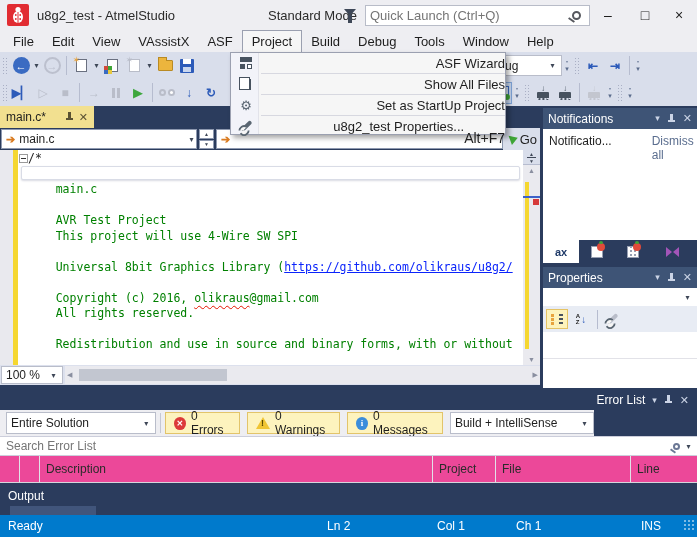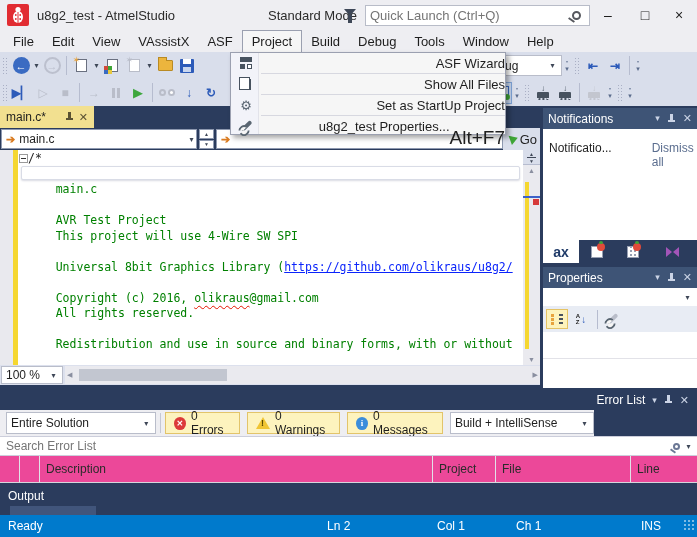--- a/index.html
+++ b/index.html
@@ -79,21 +79,21 @@
   .device-ic::after{content:"";position:absolute;right:-2px;bottom:-2px;width:6px;height:6px;border-radius:50%;background:#3FA536;}
 
   
   .project-menu{position:absolute;left:230px;top:52px;width:276px;height:83px;background:#F6F6F6;
                 border:1px solid #9BA0B0;box-shadow:3px 3px 5px rgba(0,0,0,.35);z-index:100;}
   .pm-iconcol{position:absolute;left:0;top:0;bottom:0;width:28px;background:#F2F3F9;border-right:1px solid #E2E3EA;}
   .pm-items{position:absolute;left:0;top:0;right:0;}
   .pm-item{display:flex;align-items:center;height:20px;position:relative;text-align:right;}
   .pm-icon{width:30px;display:flex;align-items:center;justify-content:center;flex:0 0 auto;}
   .pm-label{flex:1;font-size:13px;color:#1E1E1E;padding-left:6px;}
-  .pm-shortcut{font-size:19px;color:#1E1E1E;padding-right:0;margin-top:24px;}
+  .pm-shortcut{font-size:14px;color:#1E1E1E;padding-right:0;margin-top:24px;}
   .pm-sep{height:0;border-top:1px solid #D7D8E0;margin-left:30px;}
   .i-blocks{width:12px;height:12px;position:relative;}
   .i-blocks::before{content:"";position:absolute;left:0;top:0;width:12px;height:5px;background:#47525F;}
   .i-blocks::after{content:"";position:absolute;left:0;bottom:0;width:5px;height:5px;background:#47525F;
                    box-shadow:7px 0 0 -1px #fff,7px 0 0 0 #47525F;}
   .i-pages{width:9px;height:11px;background:#fff;border:1px solid #47525F;position:relative;}
   .i-pages::before{content:"";position:absolute;left:-4px;top:-3px;width:9px;height:11px;background:#fff;border:1px solid #47525F;}
   .i-gear{font-size:13px;color:#5A6672;line-height:1;}
   .i-wrench{width:13px;height:4px;background:#5A6672;border-radius:2px;transform:rotate(-45deg);position:relative;}
   .i-wrench::before{content:"";position:absolute;left:-4px;top:-2px;width:7px;height:7px;border:2px solid #5A6672;
@@ -160,27 +160,27 @@
   
   .panel-header{position:absolute;height:21px;display:flex;align-items:center;background:#3E5476;color:#fff;
                 padding:0 5px;font-size:12px;}
   .panel-header .ph-title{flex:1;}
   .ph-ic{margin-left:7px;color:#CBD4E6;font-size:9px;line-height:1;}
   .pin-ic{width:9px;height:10px;position:relative;}
   .pin-ic::before{content:"";position:absolute;left:3px;top:0;width:3px;height:6px;background:#CBD4E6;}
   .pin-ic::after{content:"";position:absolute;left:1px;top:6px;width:7px;height:2px;background:#CBD4E6;}
   .notif-header{left:543px;top:108px;width:154px;}
   .notif-body{position:absolute;left:543px;top:129px;width:154px;height:111px;background:#fff;}
-  .notif-row{display:flex;padding:12px 6px 0 6px;font-size:12px;gap:40px;}
+  .notif-row{display:flex;padding:5px 6px 0 6px;font-size:12px;gap:40px;}
   .notif-col{flex:1;color:#1E1E1E;}
   .dismiss-all{color:#5B6E8F;}
   .notif-tabs{position:absolute;left:543px;top:240px;width:154px;height:23px;display:flex;}
   .ntab{width:36px;display:flex;align-items:center;justify-content:center;}
   .ntab.active{background:#fff;}
-  .va-txt{font-size:14px;font-weight:bold;color:#1F3A68;}
+  .va-txt{font-size:11px;font-weight:bold;color:#1F3A68;}
   .tomato{width:12px;height:12px;background:#fff;border:1px solid #98A0B3;position:relative;}
   .tomato::before{content:"";position:absolute;right:-3px;top:-4px;width:8px;height:8px;border-radius:50%;background:#E04B3A;}
   .tomato::after{content:"";position:absolute;right:-1px;top:-6px;width:4px;height:3px;border-radius:50%;background:#3FA536;}
   .tomato.dotted{background:#fff radial-gradient(#98A0B3 1px,transparent 1px);background-size:4px 4px;background-position:1px 2px;}
   .bowtie{width:0;height:0;border-top:5px solid transparent;border-bottom:5px solid transparent;border-left:6px solid #A355B8;position:relative;}
   .bowtie::after{content:"";position:absolute;left:1px;top:-5px;width:0;height:0;border-top:5px solid transparent;
                  border-bottom:5px solid transparent;border-right:6px solid #A355B8;}
   .props-header{left:543px;top:267px;width:154px;}
   .props-combo{position:absolute;left:543px;top:288px;width:154px;height:18px;background:#fff;display:flex;
                align-items:center;justify-content:flex-end;padding-right:5px;}

